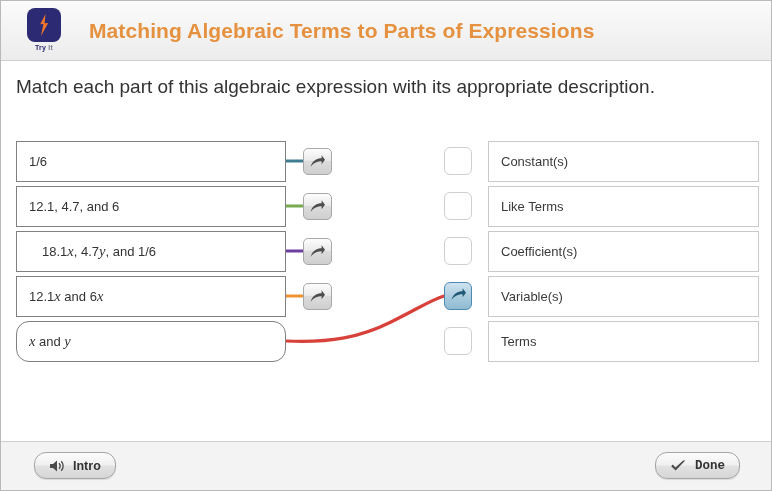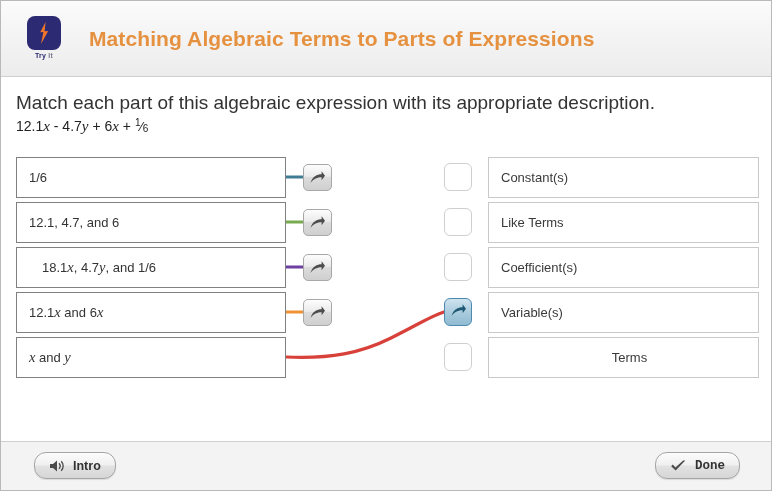--- a/index.html
+++ b/index.html
@@ -12,21 +12,21 @@
   #app {
     position: relative;
     width: 772px; height: 491px;
     background: #ffffff;
     border: 1px solid #b9b9b9;
   }
 
   
   #header {
     position: relative;
-    height: 76px;
+    height: 60px;
     background: linear-gradient(to bottom, #fbfbfb 0%, #f2f2f2 60%, #ececec 100%);
     border-bottom: 1px solid #cfcfcf;
     display: flex;
     align-items: center;
   }
   #logo-wrap {
     width: 46px; height: 46px;
     margin-left: 20px;
     display: flex; flex-direction: column;
     align-items: center; justify-content: flex-start;
@@ -176,21 +176,20 @@
       </div>
       <div id="logo-caption"><span>Try</span> <span class="it">It</span></div>
     </div>
     <div id="page-title">Matching Algebraic Terms to Parts of Expressions</div>
   </div>
 
   <div id="content">
 
     <div id="instruction">Match each part of this algebraic expression with its appropriate description.</div>
 
-    <div id="expression"><span>12.1</span><span class="var">x</span><span> - 4.7</span><span class="var">y</span><span> + 6</span><span class="var">x</span><span> + </span><span class="frac"><sup>1</sup>⁄<sub>6</sub></span></div>
 
     <div id="match-area">
 
       <svg id="wire-layer" viewBox="0 0 772 300">
 
         <line x1="285" y1="24" x2="303" y2="24" stroke="#3f7d95" stroke-width="3"></line>
         <line x1="285" y1="69" x2="303" y2="69" stroke="#78aa4f" stroke-width="3"></line>
         <line x1="285" y1="114" x2="303" y2="114" stroke="#6d3fa0" stroke-width="3"></line>
         <line x1="285" y1="159" x2="303" y2="159" stroke="#ef9233" stroke-width="3"></line>
 
@@ -202,21 +201,21 @@
       </div>
       <div class="left-box" style="top:49px;">
         <span>12.1, 4.7, and 6</span>
       </div>
       <div class="left-box" style="top:94px;padding-left:25px;">
         <span><span>18.1</span><span class="var">x</span><span>, 4.7</span><span class="var">y</span><span>, and 1/6</span></span>
       </div>
       <div class="left-box" style="top:139px;">
         <span><span>12.1</span><span class="var">x</span><span> and 6</span><span class="var">x</span><span></span></span>
       </div>
-      <div class="left-box" style="top:184px;">
+      <div class="left-box" style="top:184px;border-radius:13px;">
         <span><span class="var">x</span><span> and </span><span class="var">y</span></span>
       </div>
 
       <div class="arrow-btn" style="top:11px;">
         <span>
           <svg width="17" height="15" viewBox="0 0 17 15">
               <path d="M1.5 13 C3.5 6.5 8 4.3 12.6 4.3 L12.6 1.2 L16 5.8 L12.6 10.2 L12.6 7.2 C8.6 7.2 4.6 8.6 1.5 13 Z" fill="#4d4d4d"></path>
             </svg>
         </span>
       </div>
@@ -259,21 +258,21 @@
       </div>
       <div class="right-box" style="top:49px;">
         <span>Like Terms</span>
       </div>
       <div class="right-box" style="top:94px;">
         <span>Coefficient(s)</span>
       </div>
       <div class="right-box" style="top:139px;">
         <span>Variable(s)</span>
       </div>
-      <div class="right-box" style="top:184px;justify-content:center;">
+      <div class="right-box" style="top:184px;">
         <span>Terms</span>
       </div>
 
     </div>
   </div>
 
   <div id="footer">
     <div class="foot-btn" id="intro-button">
       <span>
         <svg width="16" height="14" viewBox="0 0 16 14">

